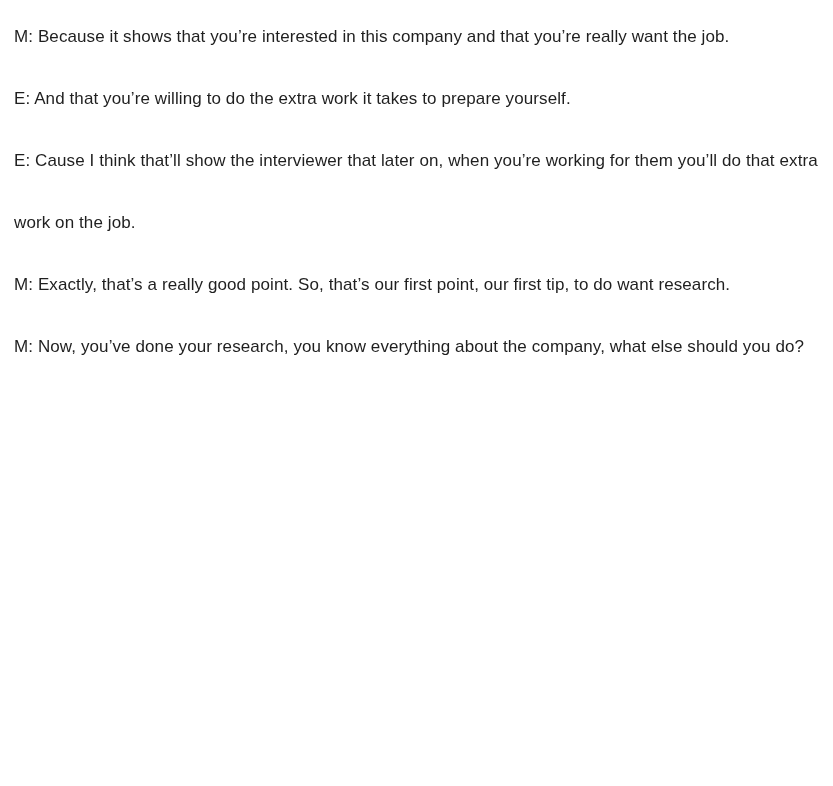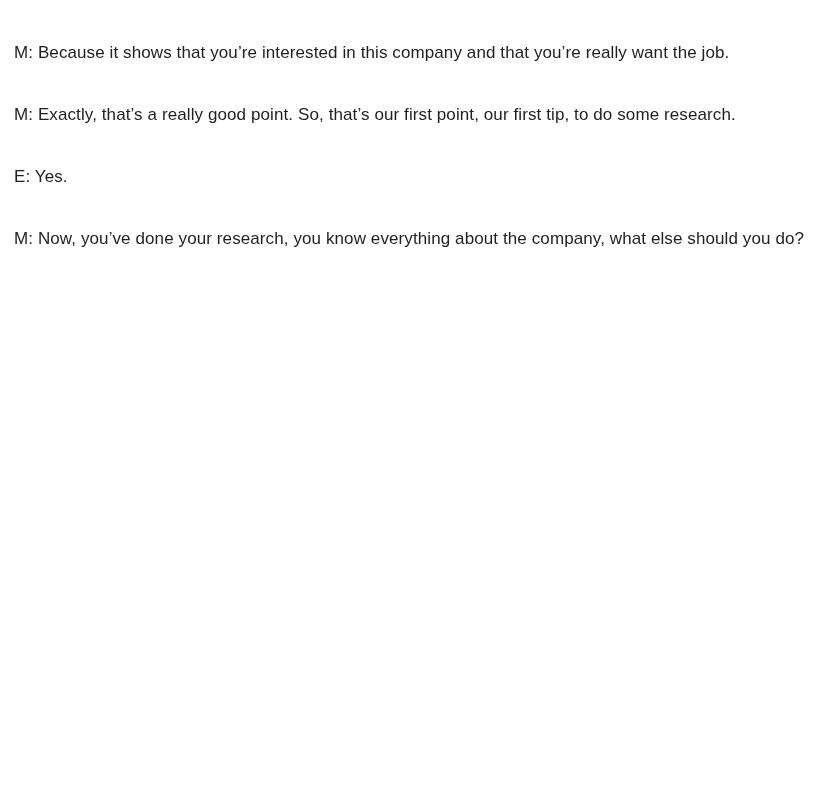--- a/index.html
+++ b/index.html
@@ -8,33 +8,34 @@
     background: #ffffff;
   }
   body {
     width: 833px;
     height: 786px;
     font-family: "Liberation Sans", sans-serif;
     color: #1a1a1a;
     overflow: hidden;
   }
   .transcript {
-    padding: 22px 14px 0 14px;
+    padding: 6px 14px 0 14px;
     box-sizing: border-box;
   }
   .line {
     font-size: 17px;
     line-height: 62px;
     letter-spacing: 0.1px;
     color: #1f1f1f;
     white-space: normal;
     margin: 0;
   }
 </style>
 </head>
 <body>
 
 <div class="transcript">
   <p class="line">M: Because it shows that you’re interested in this company and that you’re really want the job.</p>
-  <p class="line">M: Exactly, that’s a really good point. So, that’s our first point, our first tip, to do some research.</p>
-  <p class="line">E: Yes.</p>
+  <p class="line">E: And that you’re willing to do the extra work it takes to prepare yourself.</p>
+  <p class="line">E: Cause I think that’ll show the interviewer that later on, when you’re working for them you’ll do that extra work on the job.</p>
+  <p class="line">M: Exactly, that’s a really good point. So, that’s our first point, our first tip, to do want research.</p>
   <p class="line">M: Now, you’ve done your research, you know everything about the company, what else should you do?</p>
 </div>
 
 </body></html>

